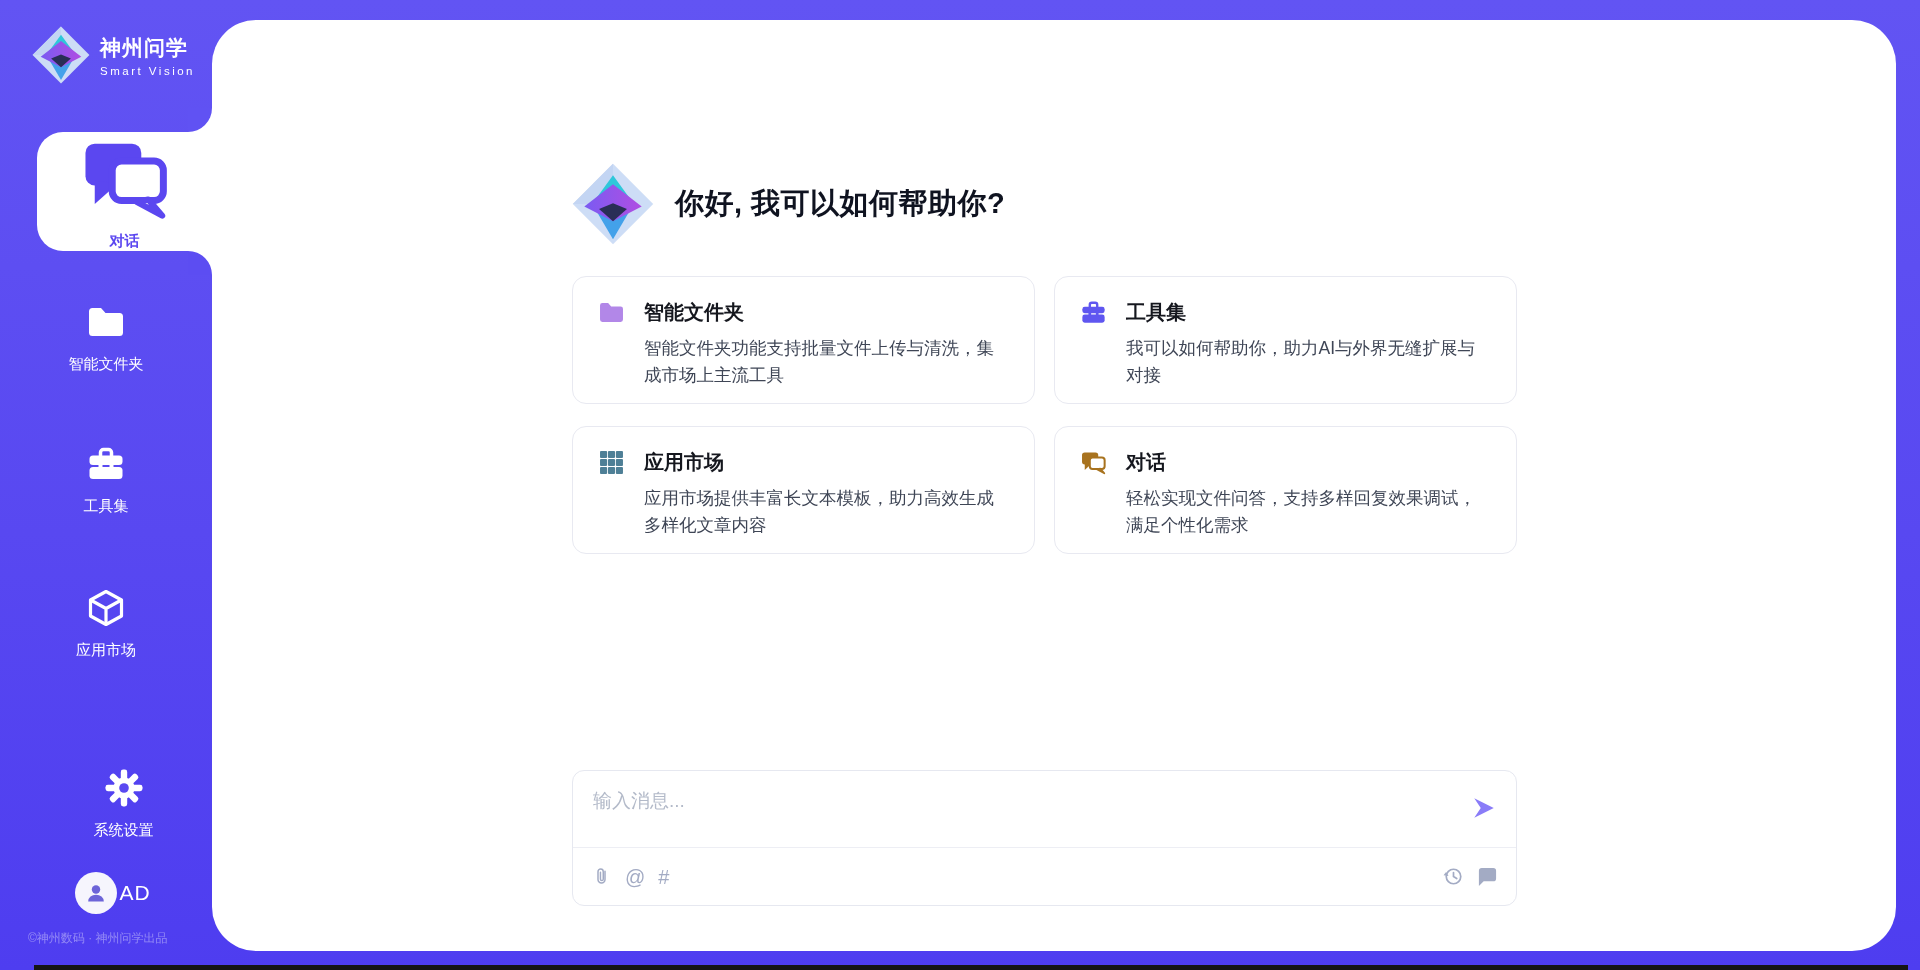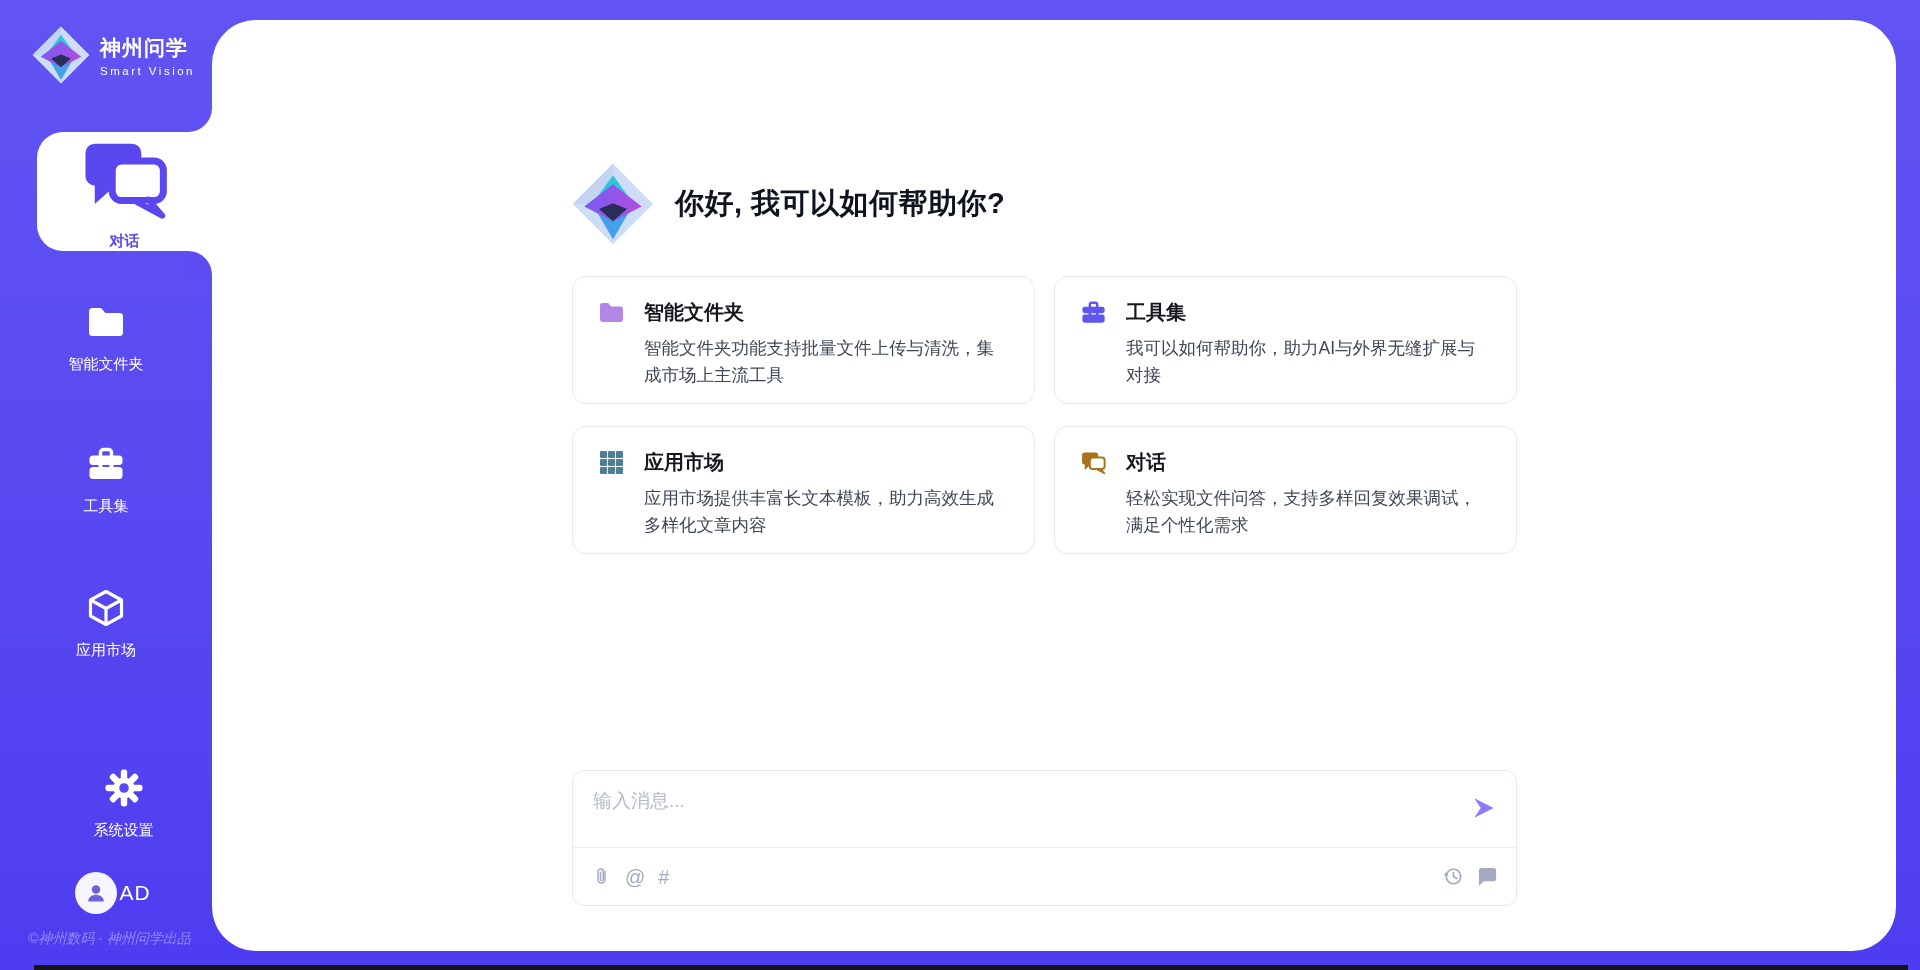--- a/index.html
+++ b/index.html
@@ -35,21 +35,21 @@
   .si-folder { top:302px; } .si-tools { top:444px; } .si-market { top:588px; } .si-settings { top:768px;padding-left:35px; }
 
   .user-row { position:absolute; left:0; top:872px; width:212px; display:flex;
               align-items:center; justify-content:center; gap:2px; z-index:3; cursor:pointer;margin-left:7px; }
   .avatar { width:42px; height:42px; border-radius:50%; background:#f6f5fd;
             display:flex; align-items:center; justify-content:center; color:#6d64d8; }
   .avatar svg { width:26px; height:26px; }
   .user-name { color:#fff; font-size:21px; letter-spacing:1px; }
 
   .side-footer { position:absolute; left:28px; top:930px; width:200px; z-index:3;
-                 color:rgba(255,255,255,0.38); font-size:14px;font-style:italic; }
+                 color:rgba(255,255,255,0.38); font-size:12px; }
 
   .bottom-bar { position:absolute; left:34px; bottom:0; width:1874px; height:5px;
                 background:#151515; z-index:4; }
 
   
   .greet { position:absolute; left:360px; top:143px; display:flex; align-items:center; gap:21px;text-align:center; }
   .greet svg { width:82px; height:82px; }
   .greet-text { font-size:29px; font-weight:700; color:#0f1320; letter-spacing:0.5px; }
 
   

